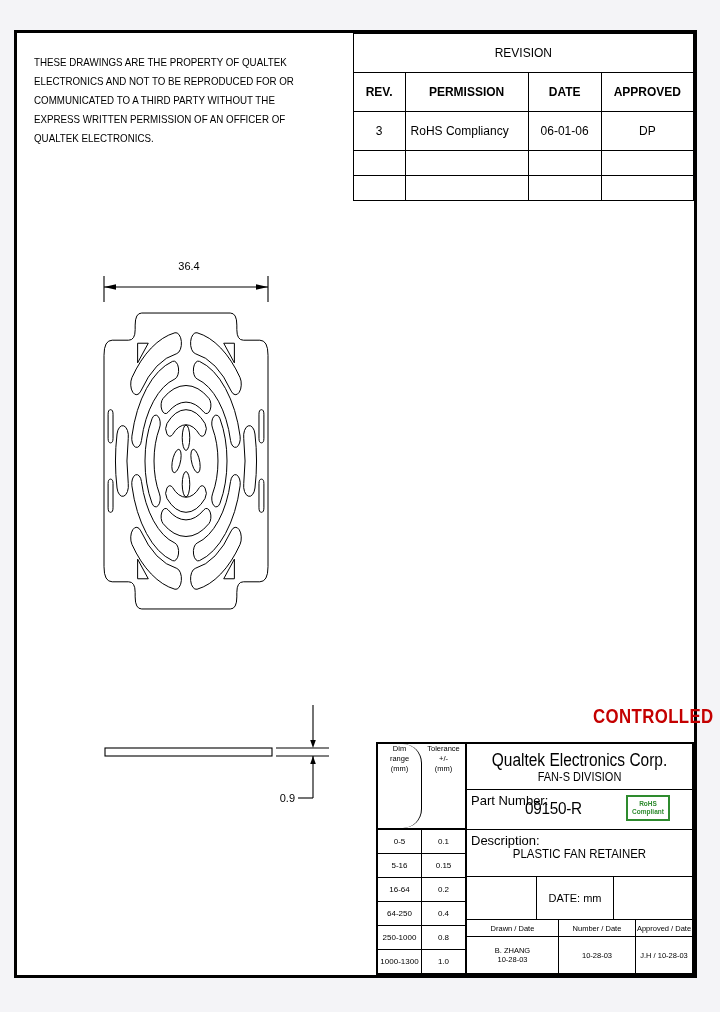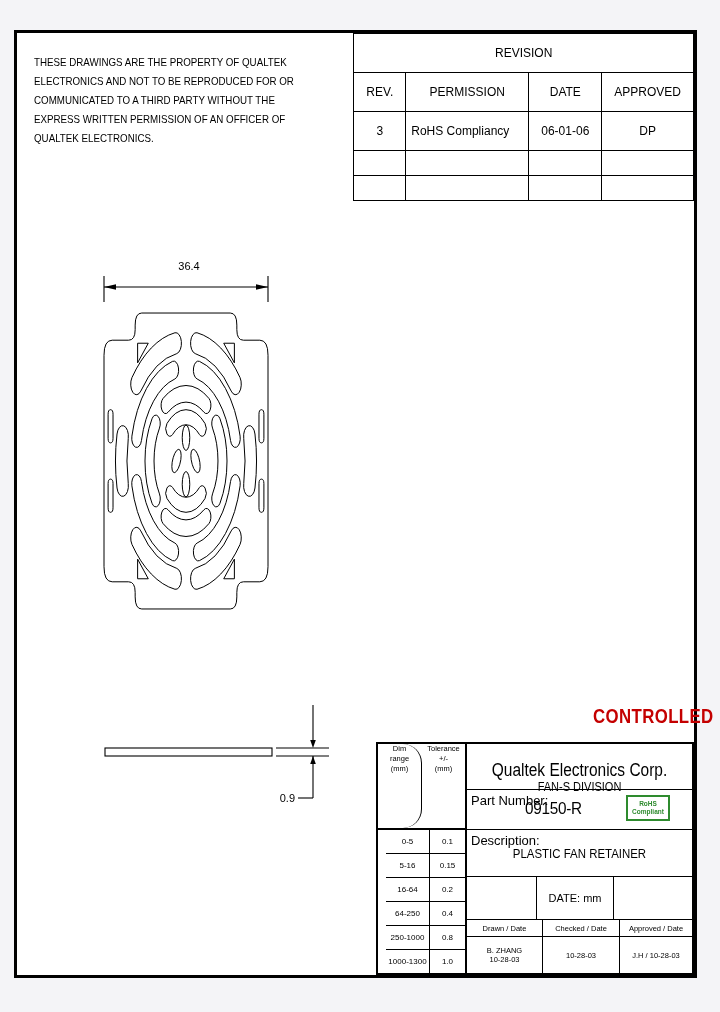--- a/index.html
+++ b/index.html
@@ -22,21 +22,21 @@
   
   .revtable{
     position:absolute;top:0;right:0;border-collapse:collapse;
     table-layout:fixed;background:#fff;
   }
   .revtable td{
     border:1.5px solid #000;font-size:12px;text-align:center;
     padding:12px;overflow:hidden;white-space:nowrap;
   }
   .revtable .rt-title{height:13px;font-size:7.5px;}
-  .revtable .rt-head{height:26px;}
+  .revtable .rt-head{height:26px;font-weight:bold;}
   .revtable .rt-data{height:18px;}
   .revtable .rt-empty{height:17px;}
   .revtable .rt-desc{text-align:left;padding-left:5px;}
   
   .ln{stroke:#000;stroke-width:1.1;fill:none;}
   .ar{fill:#000;stroke:none;}
   .dimtext{font-family:"Liberation Sans",sans-serif;font-size:11px;fill:#000;}
   .grl path,.grl rect,.grl ellipse{fill:none;stroke:#000;stroke-width:1;vector-effect:non-scaling-stroke;stroke-linejoin:round;}
   
   .stamp{
@@ -48,27 +48,27 @@
   
   .tblock{
     position:absolute;right:0;bottom:0;width:318px;height:233px;
     box-sizing:border-box;border:2.5px solid #000;display:flex;background:#fff;
   }
   .tb-left{width:89px;border-right:2px solid #000;display:flex;flex-direction:column;box-sizing:border-box;}
   .tb-left-head{height:86px;border-bottom:2px solid #000;display:flex;box-sizing:border-box;}
   .tb-col{display:flex;flex-direction:column;align-items:center;font-size:7.5px;line-height:10px;text-align:center;border-radius:19px;}
   .tb-dim-col{width:44px;border-right:1.5px solid #000;box-sizing:border-box;}
   .tb-tol-col{flex:1;}
-  .tol-row{flex:1;display:flex;border-bottom:1.5px solid #000;box-sizing:border-box;margin-left:8px;}
+  .tol-row{flex:1;display:flex;border-bottom:1.5px solid #000;box-sizing:border-box;}
   .tol-row:last-child{border-bottom:none;}
   .tol-row .c1{width:44px;border-right:1.5px solid #000;box-sizing:border-box;}
   .tol-row .c1,.tol-row .c2{display:flex;align-items:center;justify-content:center;font-size:8px;}
   .tol-row .c2{flex:1;text-align:center;}
   .tb-right{flex:1;display:flex;flex-direction:column;box-sizing:border-box;}
-  .tb-company{height:46px;border-bottom:1.5px solid #000;box-sizing:border-box;text-align:center;padding-top:16px;}
+  .tb-company{height:46px;border-bottom:1.5px solid #000;box-sizing:border-box;text-align:center;padding-top:6px;}
   .company-name{font-size:18px;line-height:20px;transform:scaleX(0.86);transform-origin:center;white-space:nowrap;}
   .division{font-size:12.5px;line-height:14px;transform:scaleX(0.88);transform-origin:center;white-space:nowrap;}
   .tb-pn{height:40px;border-bottom:1.5px solid #000;box-sizing:border-box;position:relative;}
   .cell-label{position:absolute;left:4px;top:3px;font-size:13px;}
   .pn-value{position:absolute;left:58px;top:9px;font-size:17px;letter-spacing:-0.3px;transform:scaleX(0.9);transform-origin:left top;white-space:nowrap;}
   .rohs{
     position:absolute;right:22px;top:5px;width:44px;
     border:2.5px solid #2e8b2e;color:#2e8b2e;background:#fff;
     font-size:6.5px;font-weight:bold;line-height:8px;text-align:center;padding:3px 1px;
     box-sizing:border-box;
@@ -76,21 +76,21 @@
   .tb-desc{height:47px;border-bottom:1.5px solid #000;box-sizing:border-box;position:relative;}
   .desc-value{position:absolute;left:0;right:0;top:16px;text-align:center;font-size:13px;transform:scaleX(0.88);transform-origin:center;white-space:nowrap;}
   .tb-unitrow{height:43px;display:flex;border-bottom:1.5px solid #000;box-sizing:border-box;}
   .tb-unitrow .u1{width:70px;border-right:1.5px solid #000;box-sizing:border-box;}
   .tb-unitrow .u2{width:77px;border-right:1.5px solid #000;box-sizing:border-box;}
   .tb-unitrow .u3{flex:1;}
   .tb-unitrow .u2,.tb-unitrow .u3{display:flex;align-items:center;justify-content:center;font-size:11px;white-space:nowrap;}
   .tb-sigh{height:17px;display:flex;border-bottom:1.5px solid #000;box-sizing:border-box;}
   .tb-sigv{flex:1;display:flex;}
   .sig{display:flex;align-items:center;justify-content:center;font-size:7.5px;line-height:9px;text-align:center;box-sizing:border-box;white-space:nowrap;}
-  .sig.s1{width:76px;border-right:1.5px solid #000;}
+  .sig.s1{width:92px;border-right:1.5px solid #000;}
   .sig.s2{width:77px;border-right:1.5px solid #000;}
   .sig.s3{flex:1;}
 </style>
 </head>
 <body>
 
 <div class="sheet">
 
   <div class="notice">
     <div>THESE DRAWINGS ARE THE PROPERTY OF QUALTEK</div>
@@ -256,21 +256,21 @@
       <div class="tb-desc">
         <div class="cell-label">Description:</div>
         <div class="desc-value">PLASTIC FAN RETAINER</div>
       </div>
       <div class="tb-unitrow">
         <div class="u1"></div>
         <div class="u2">DATE:  mm</div>
       </div>
       <div class="tb-sigh">
         <div class="sig s1">Drawn / Date</div>
-        <div class="sig s2">Checked / Date</div>
+        <div class="sig s2">Number / Date</div>
         <div class="sig s3">Approved / Date</div>
       </div>
       <div class="tb-sigv">
         <div class="sig s1">
           <div>
             <div>B. ZHANG</div>
             <div>10-28-03</div>
           </div>
         </div>
         <div class="sig s2">10-28-03</div>

